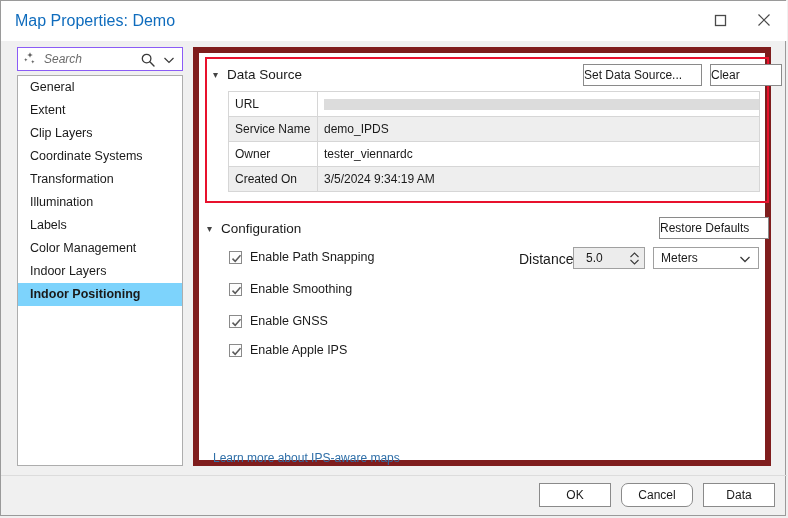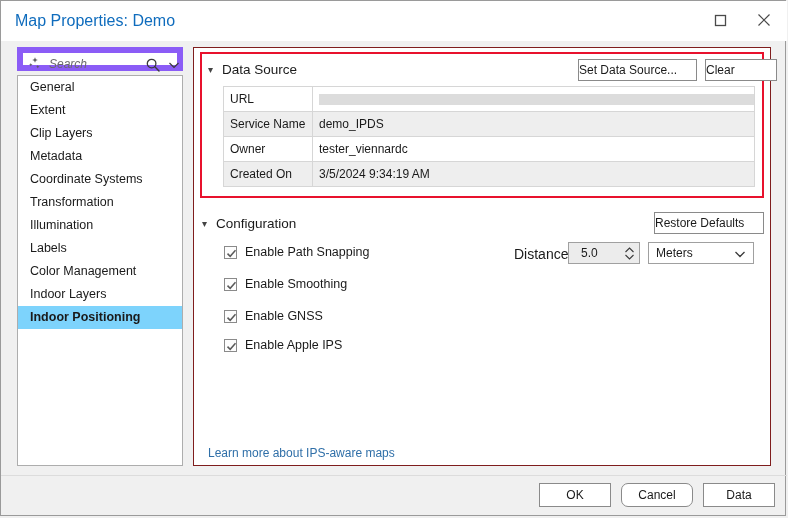--- a/index.html
+++ b/index.html
@@ -56,21 +56,21 @@
   #btn-close    { left: 746px; }
   .wbtn svg { display: block; }
 
   
   #search-box {
     position: absolute;
     left: 16px; top: 46px;
     width: 166px;
     height: 24px;
     background: #ffffff;
-    border: 6px solid #8b5cf6;
+    border: 1px solid #8b5cf6;
     box-sizing: border-box;
   }
   #search-sparkle {
     position: absolute;
     left: 4px; top: 3px;
     width: 16px; height: 16px;
   }
   #search-input-text {
     position: absolute;
     left: 26px; top: 4px;
@@ -113,21 +113,21 @@
     font-weight: bold;
   }
 
   
   #right-panel {
     position: absolute;
     left: 192px; top: 46px;
     width: 578px;
     height: 419px;
     background: #ffffff;
-    border: 1px solid #7f1d1d;
+    border: 6px solid #7f1d1d;
     box-sizing: border-box;
   }
 
   
   #ds-highlight {
     position: absolute;
     left: 6px; top: 4px;
     width: 564px;
     height: 146px;
     border: 2px solid #e8112d;
@@ -338,21 +338,20 @@
     </svg>
     <svg id="search-chevron" viewBox="0 0 14 12">
       <path d="M2.5 4 L7 8.5 L11.5 4" fill="none" stroke="#3a3a3a" stroke-width="1.2"></path>
     </svg>
   </div>
 
   <div id="nav-list">
       <div class="nav-item">General</div>
       <div class="nav-item">Extent</div>
       <div class="nav-item">Clip Layers</div>
-      <div class="nav-item">Metadata</div>
       <div class="nav-item">Coordinate Systems</div>
       <div class="nav-item">Transformation</div>
       <div class="nav-item">Illumination</div>
       <div class="nav-item">Labels</div>
       <div class="nav-item">Color Management</div>
       <div class="nav-item">Indoor Layers</div>
       <div class="nav-item selected">Indoor Positioning</div>
     </div>
 
   <div id="right-panel">

